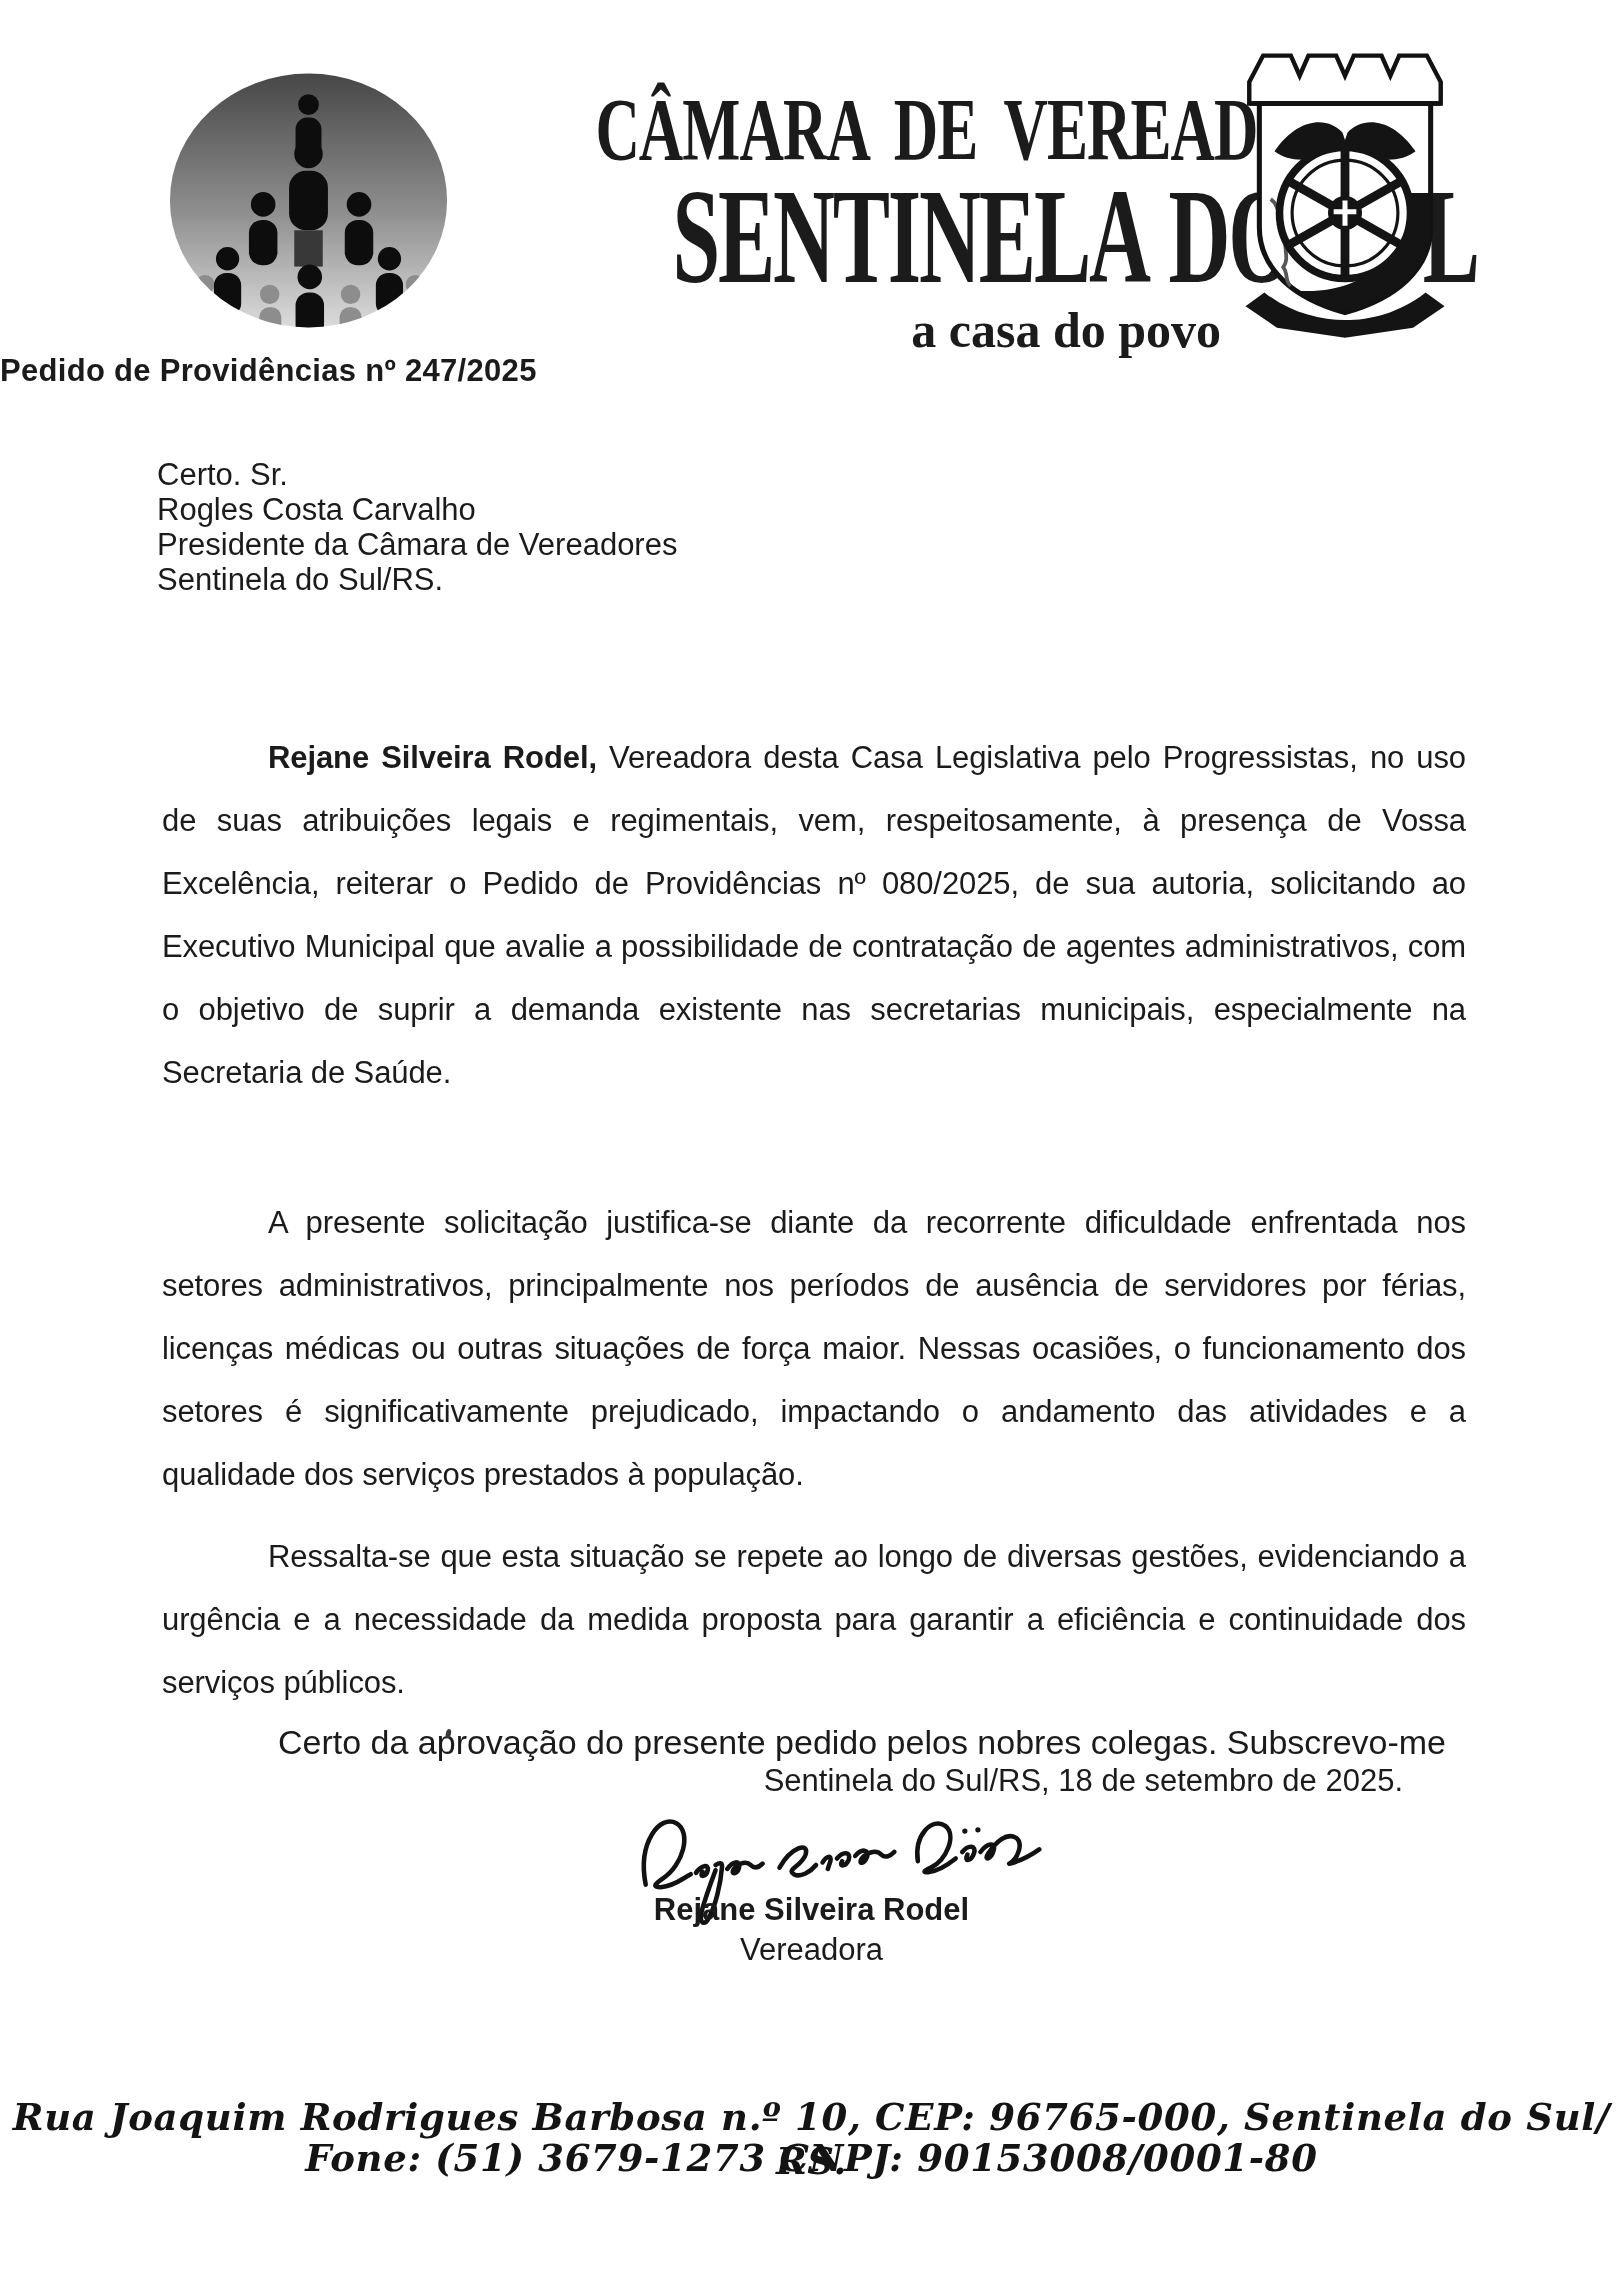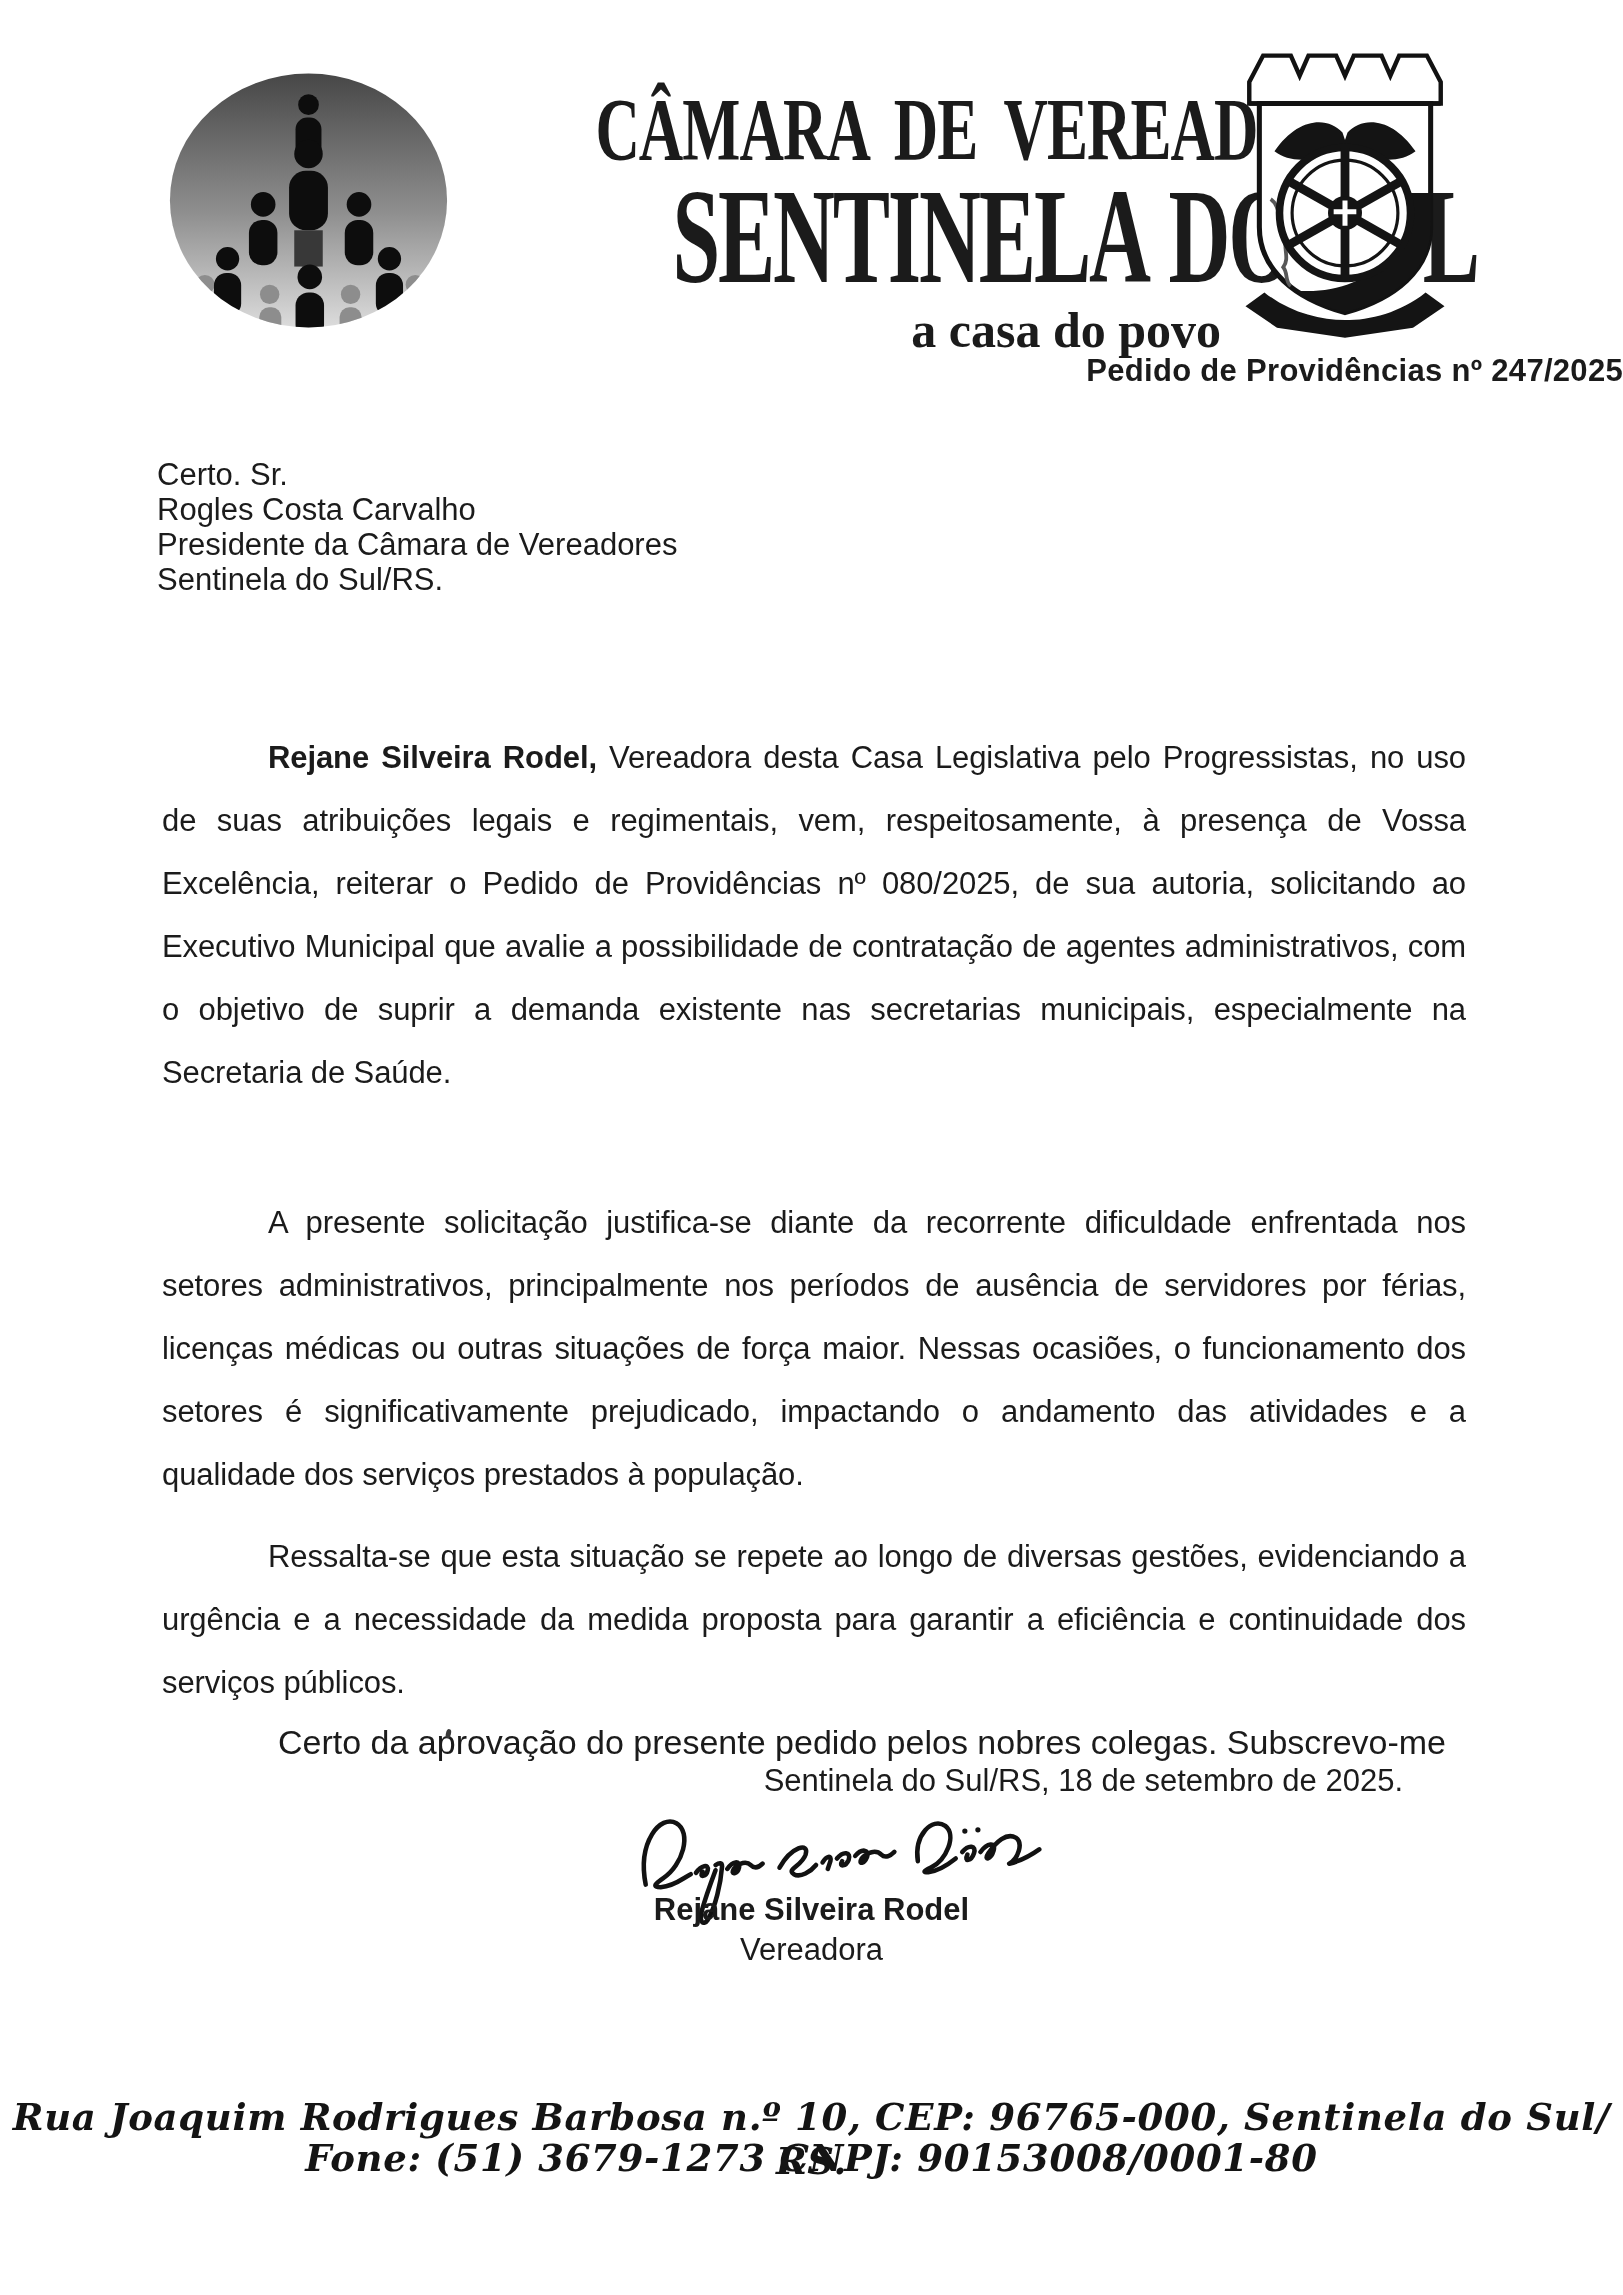--- a/index.html
+++ b/index.html
@@ -14,21 +14,21 @@
   #logo-svg   { left:166px;  top:71px; width:285px; height:259px; }
   #crest-svg  { left:1233px; top:43px;  width:224px; height:296px; }
 
   #orgtext { left:465px; top:89px; width:782px; text-align:center; }
   .org1 { font-family:"Liberation Serif", serif; font-weight:bold; font-size:81px; line-height:1; white-space:nowrap; }
   .org1 > span { display:inline-block; transform:scale(0.76,1.1); transform-origin:center; letter-spacing:-1.3px; word-spacing:17px; }
   .org2 { font-family:"Liberation Serif", serif; font-weight:bold; font-size:130px; line-height:0.95; margin-top:5.2px; white-space:nowrap; }
   .org2 > span { display:inline-block; transform:scale(0.66,1.04); transform-origin:center; letter-spacing:-3.3px; word-spacing:7.9px; }
   .org3 { font-family:"Liberation Serif", serif; font-weight:bold; font-size:50px; line-height:1; text-align:right; padding-right:26px; margin-top:6.5px; }
 
-  .doc-title { left:0; top:353px; width:1623px; text-align:right; font-weight:bold; font-size:31px; letter-spacing:0.3px; }
+  .doc-title { left:0; top:353px; width:1623px; text-align:left; font-weight:bold; font-size:31px; letter-spacing:0.3px; }
 
   
   .addressee { left:157px; top:457px; font-size:31px; line-height:35px; }
 
   .para { left:162px; width:1304px; font-size:31px; line-height:63px;
           text-align:justify; text-indent:106px; letter-spacing:-0.1px; }
   #p1 { top:695px; }
   #p2 { top:1160px; }
   #p3 { top:1494px; }
   .closing { left:157px; width:1304px; top:1689px; font-size:34px; line-height:39px; text-indent:106px;text-align:center; }

